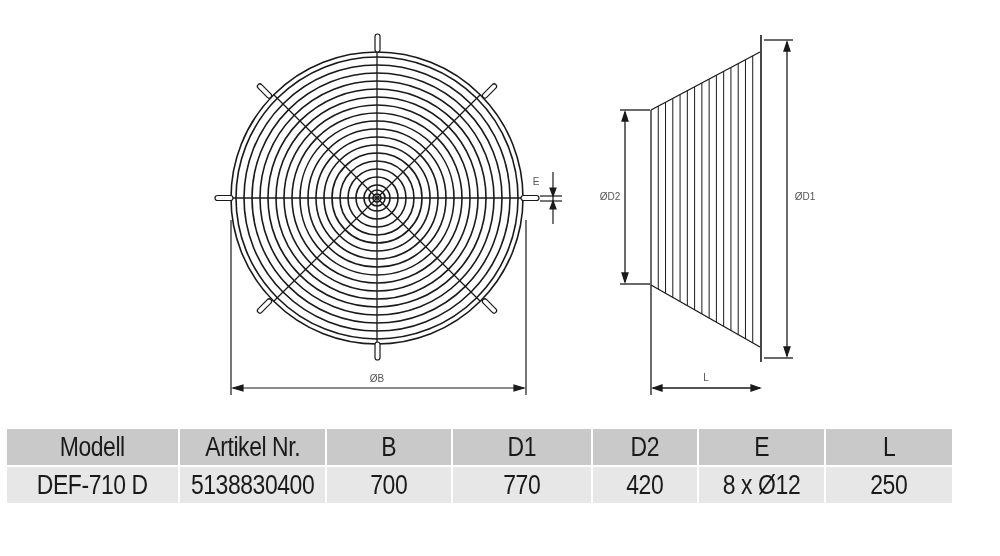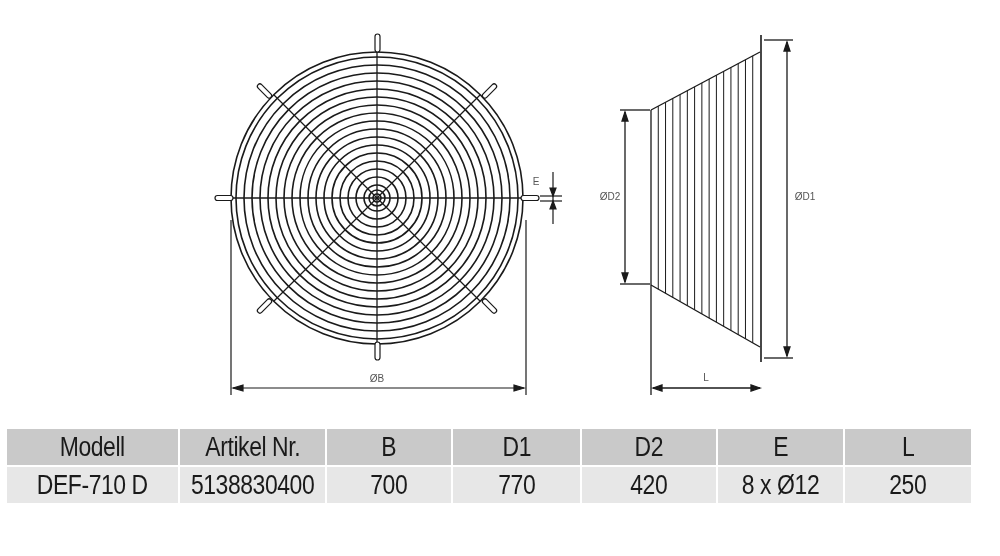--- a/index.html
+++ b/index.html
@@ -3,21 +3,21 @@
 <meta charset="utf-8">
 <style>
   html,body{margin:0;padding:0;background:#ffffff;}
   body{width:1000px;height:556px;position:relative;overflow:hidden;font-family:"Liberation Sans",sans-serif;}
   #drawing{position:absolute;left:0;top:0;width:1000px;height:420px;}
   .dimlabel{font-family:"Liberation Sans",sans-serif;font-size:10px;fill:#555;}
   #spec-table{position:absolute;left:5px;top:427px;border-collapse:separate;border-spacing:2px;}
   #spec-table th,#spec-table td{padding:0;text-align:center;font-family:"Liberation Sans",sans-serif;font-stretch:condensed;color:#1a1a1a;}
   #spec-table th{background:#c9c9c9;height:36px;font-size:27px;font-weight:normal;letter-spacing:-0.5px;}
   #spec-table td{background:#e7e7e7;height:36px;font-size:27px;letter-spacing:-0.5px;}
-  .c0{width:171px}.c1{width:141px}.c2{width:124px}.c3{width:127px}.c4{width:134px}.c5{width:125px}.c6{width:126px}
+  .c0{width:171px}.c1{width:141px}.c2{width:124px}.c3{width:138px}.c4{width:104px}.c5{width:125px}.c6{width:126px}
   .narrow{display:inline-block;transform:scaleX(0.85);transform-origin:center;}
 </style>
 </head>
 <body>
 
 <svg id="drawing" viewBox="0 0 1000 420" xmlns="http://www.w3.org/2000/svg">
 
   <g id="front-view" stroke="#1a1a1a" fill="none">
     <g id="rings" stroke-width="1.6">
         <circle cx="377" cy="198" r="4"></circle>

